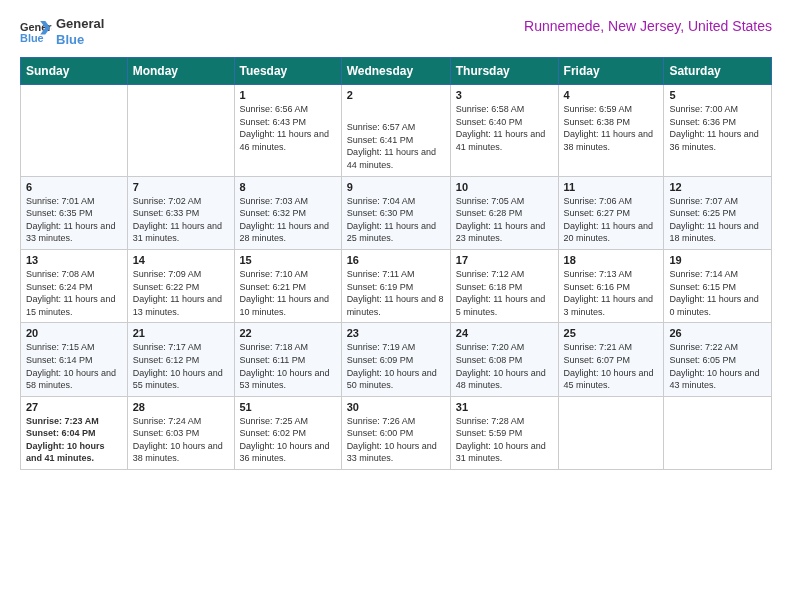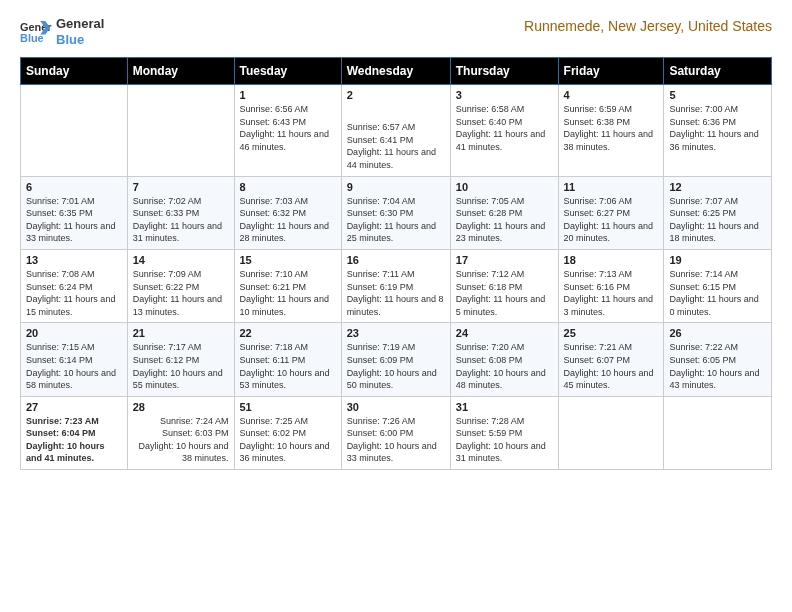--- a/index.html
+++ b/index.html
@@ -34,21 +34,21 @@
       text-align: right;
     }
     .month-title {
       font-size: 36px;
       font-weight: normal;
       color: #222;
       line-height: 1.1;
     }
     .location {
       font-size: 14px;
-      color: #a16207;
+      color: #a21caf;
       margin-top: 2px;
     }
     .calendar {
       width: 100%;
       border-collapse: collapse;
       border: 1px solid #ccc;
     }
     .calendar th {
       background: #3a7abf;
       color: #fff;
@@ -68,21 +68,21 @@
       color: #333;
       background: #fff;
     }
     .calendar tr:nth-child(even) td {
       background: #f5f8fc;
     }
     .calendar tr:nth-child(odd) td {
       background: #fff;
     }
     
-    .calendar thead tr th { background: #000000; }
+    .calendar thead tr th { background: #0f766e; }
     .day-number {
       font-size: 11px;
       font-weight: bold;
       color: #222;
       display: block;
       margin-bottom: 2px;
     }
     .day-info {
       font-size: 9px;
       color: #333;
@@ -293,21 +293,21 @@
         </tr>
         <tr>
           <td>
             <span class="day-number">27</span>
             <div class="day-info" style="white-space: pre-line; font-weight: bold;">Sunrise: 7:23 AM
 Sunset: 6:04 PM
 Daylight: 10 hours and 41 minutes.</div>
           </td>
           <td>
             <span class="day-number">28</span>
-            <div class="day-info" style="white-space: pre-line; text-align: right;">Sunrise: 7:24 AM
+            <div class="day-info" style="white-space: pre-line;">Sunrise: 7:24 AM
 Sunset: 6:03 PM
 Daylight: 10 hours and 38 minutes.</div>
           </td>
           <td>
             <span class="day-number">51</span>
             <div class="day-info" style="white-space: pre-line;">Sunrise: 7:25 AM
 Sunset: 6:02 PM
 Daylight: 10 hours and 36 minutes.</div>
           </td>
           <td>

